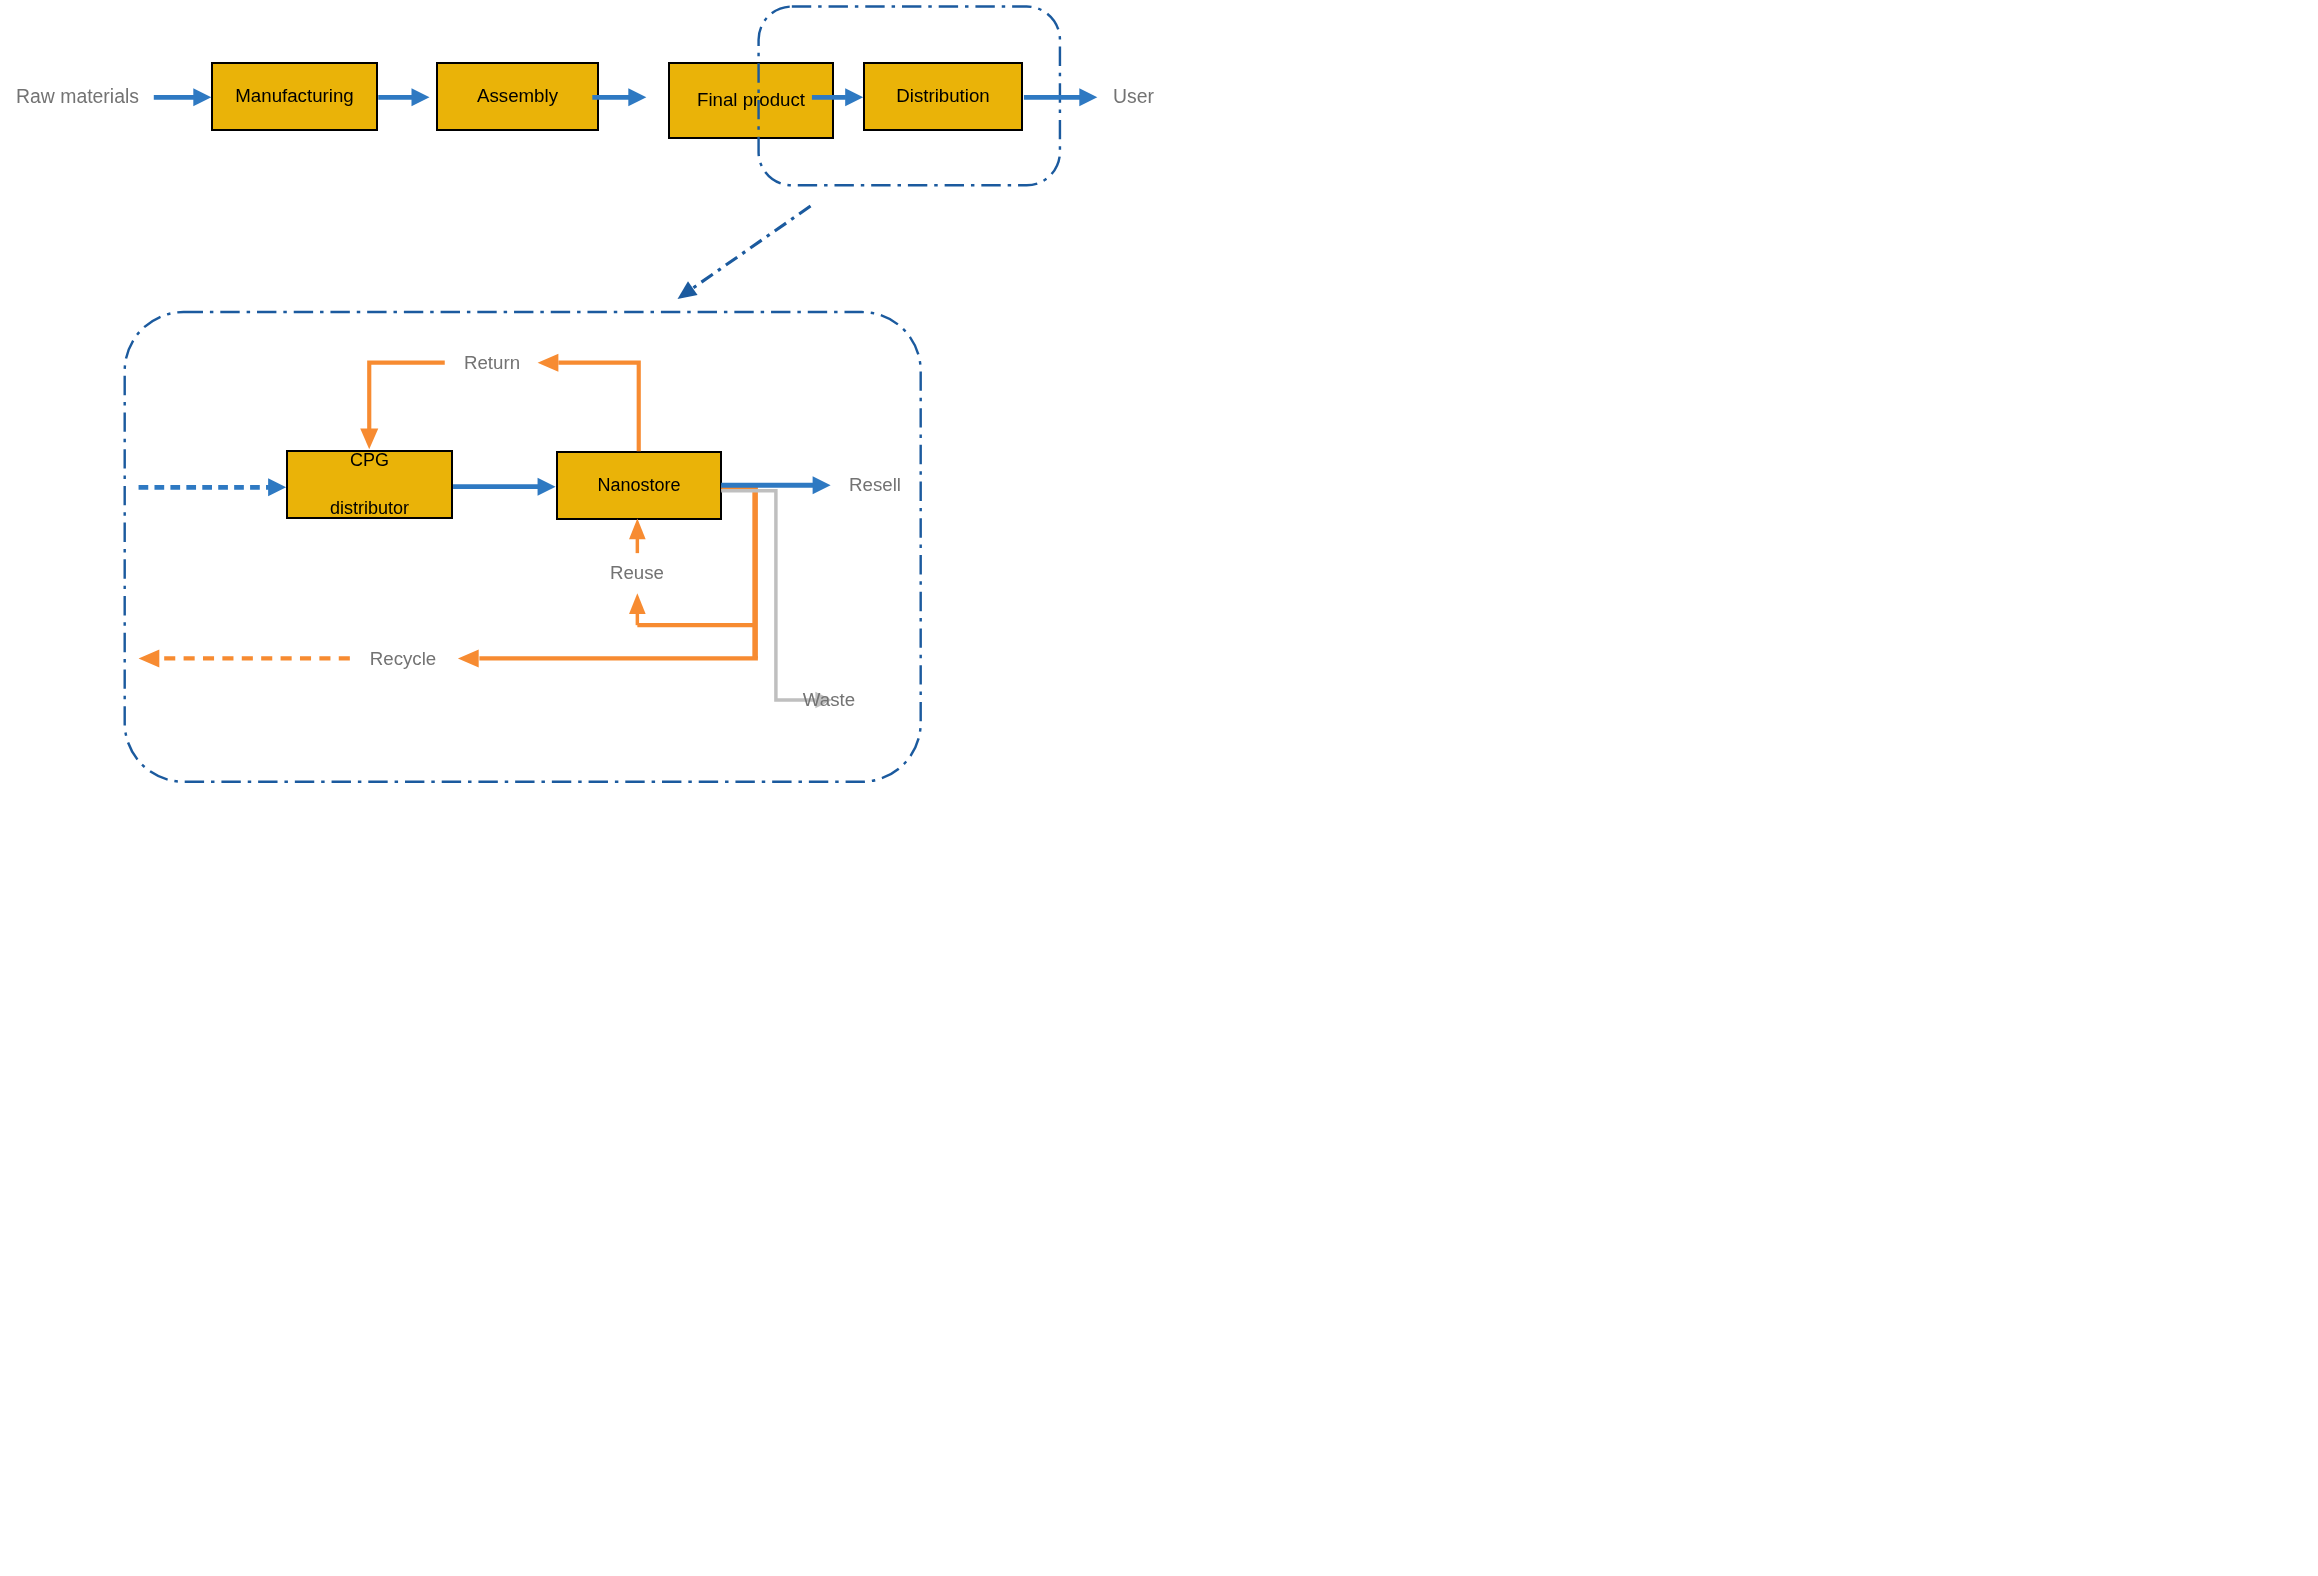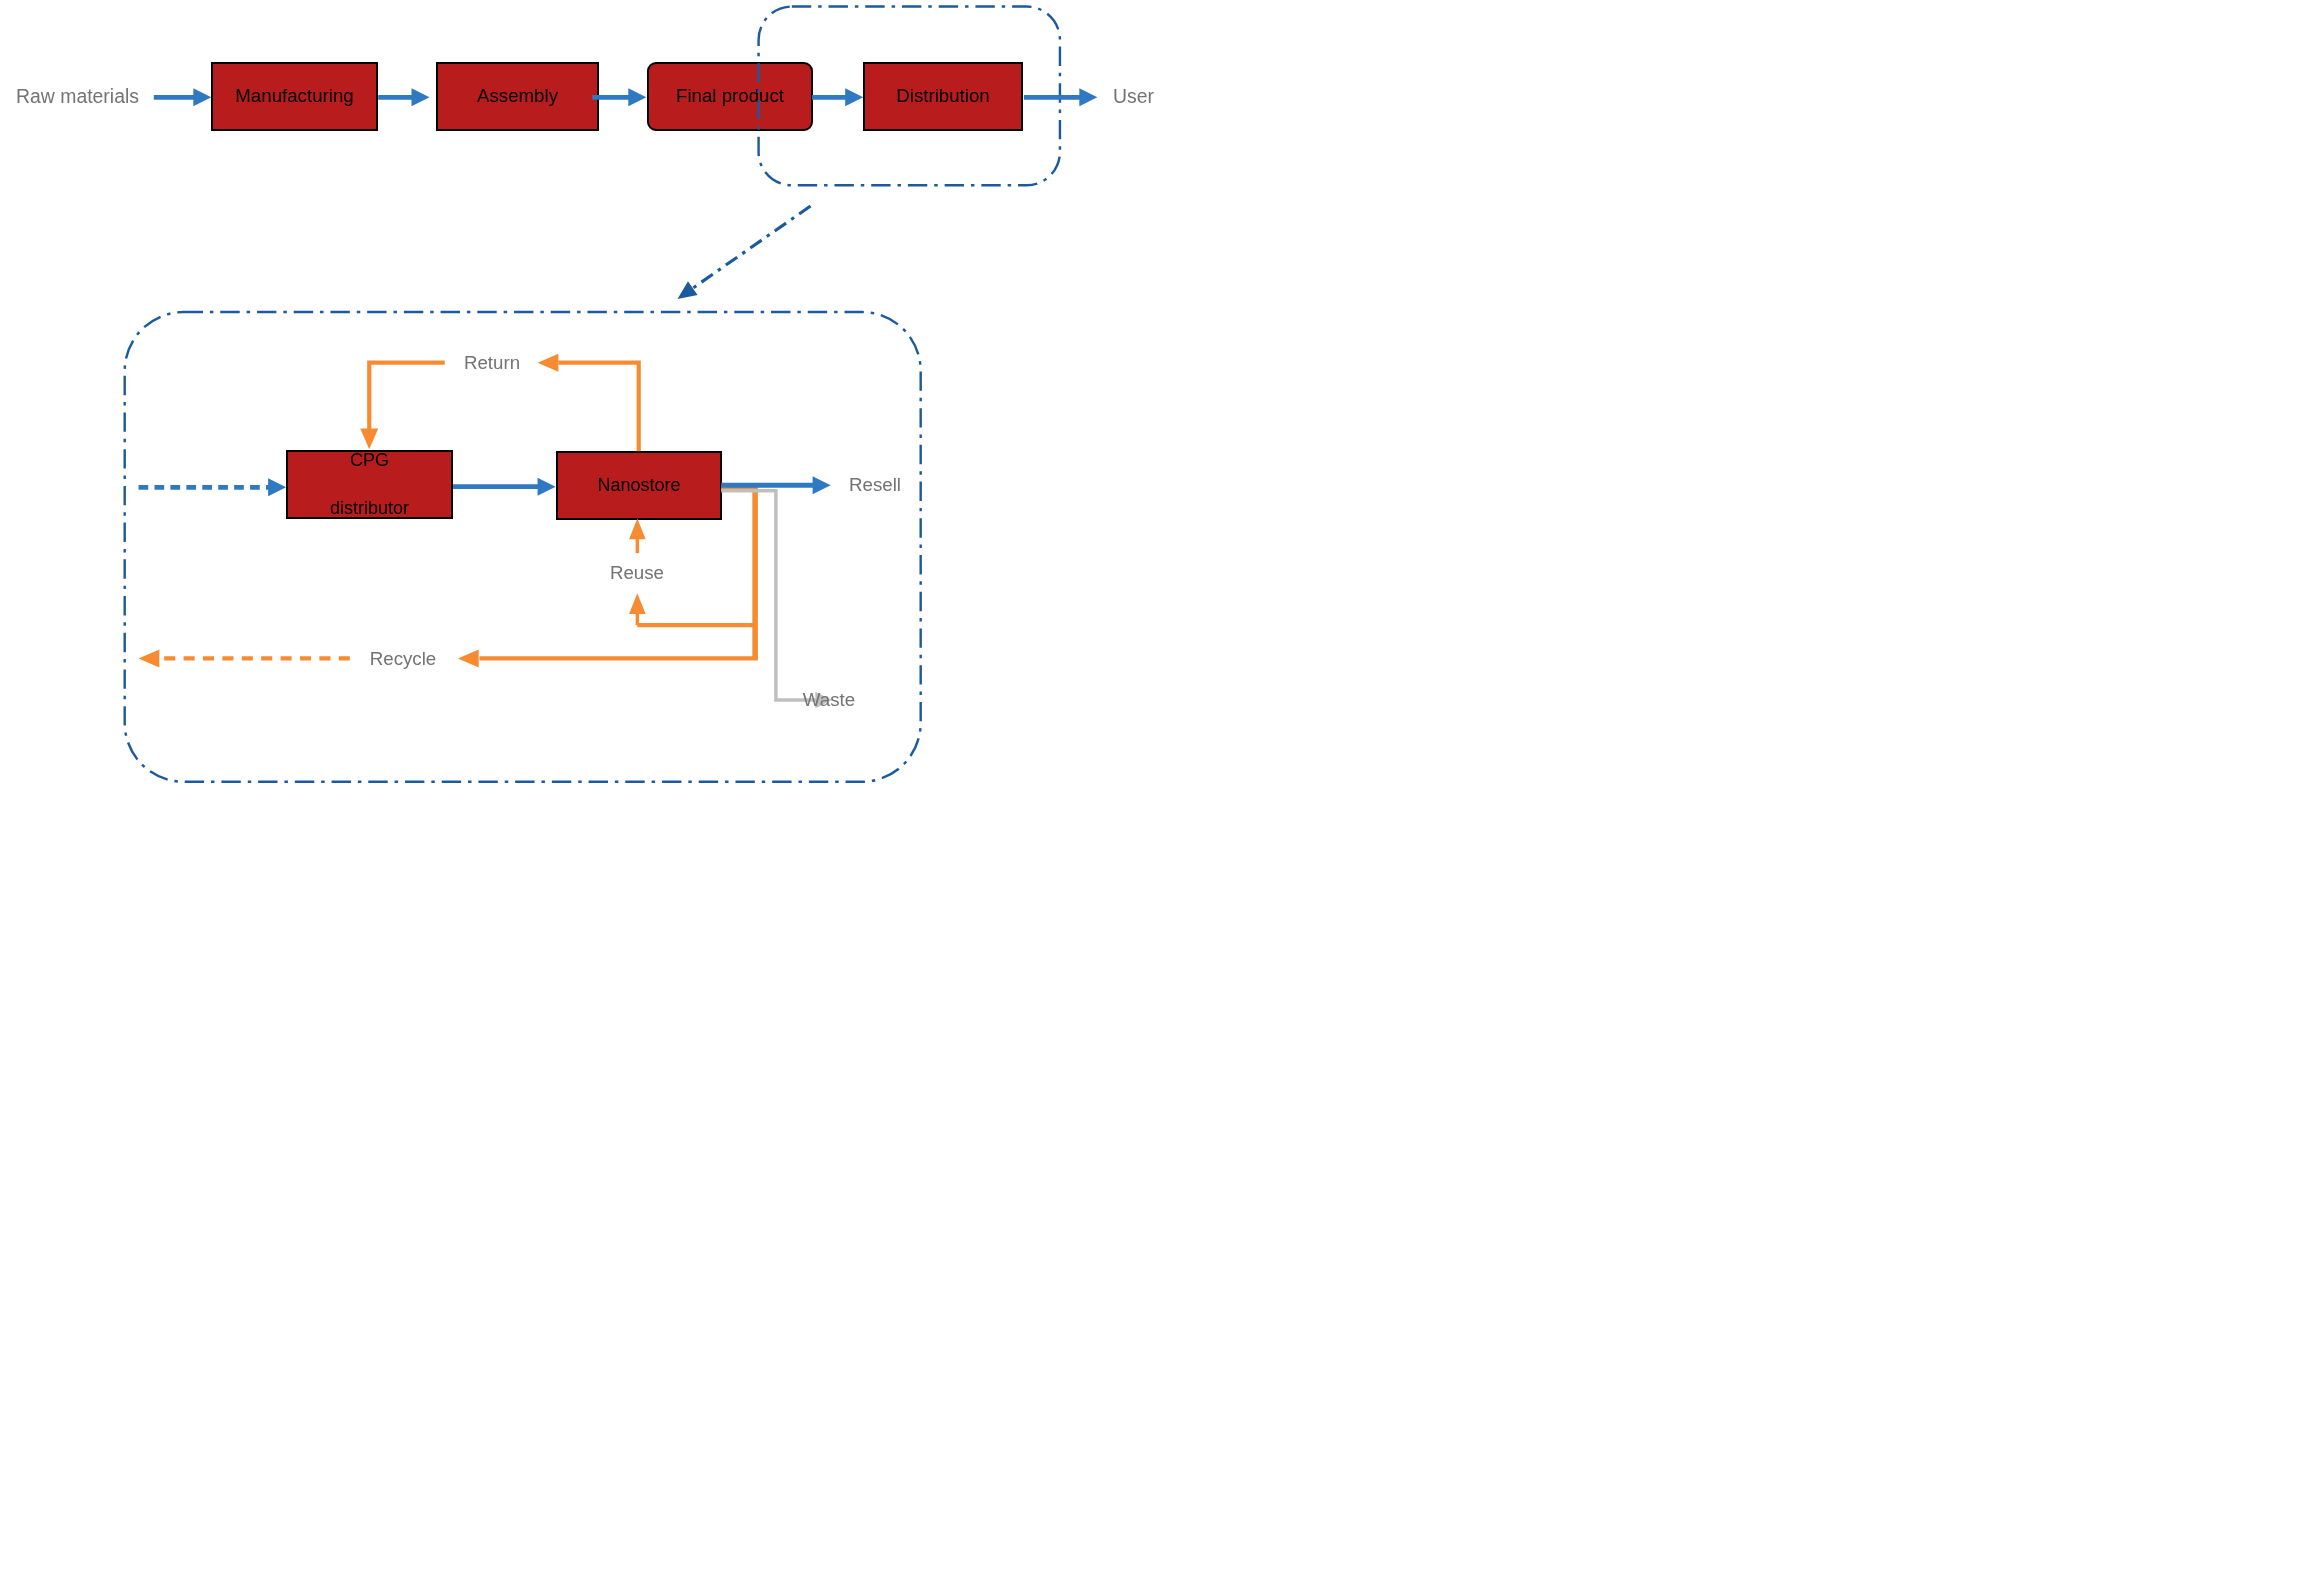--- a/index.html
+++ b/index.html
@@ -12,21 +12,21 @@
     position: relative;
     width: 1159px;
     height: 789px;
     background: #ffffff;
     overflow: hidden;
   }
   .node-box {
     position: absolute;
     box-sizing: border-box;
     border: 2.8px solid #000000;
-    background: #b91c1c;
+    background: #eab308;
     display: flex;
     flex-direction: column;
     align-items: center;
     justify-content: center;
     text-align: center;
     color: #000000;
     font-size: 18.7px;
     line-height: 1.55;
     z-index: 1;
   }
@@ -55,21 +55,21 @@
 <body>
 
 <div id="canvas">
 
   <div class="node-box" style="left:211px; top:62px; width:167px; height:69px;">
     <span>Manufacturing</span>
   </div>
   <div class="node-box" style="left:436px; top:62px; width:163px; height:69px;">
     <span>Assembly</span>
   </div>
-  <div class="node-box" style="left:647px; top:62px; width:166px; height:69px;border-radius:9px;">
+  <div class="node-box" style="left:668px; top:62px; width:166px; height:77px;">
     <span>Final product</span>
   </div>
   <div class="node-box" style="left:863px; top:62px; width:160px; height:69px;">
     <span>Distribution</span>
   </div>
 
   <div class="node-box" style="left:286px; top:450px; width:167px; height:69px; font-size:18px;gap:20px;">
     <span>CPG</span>
     <span>distributor</span>
   </div>

